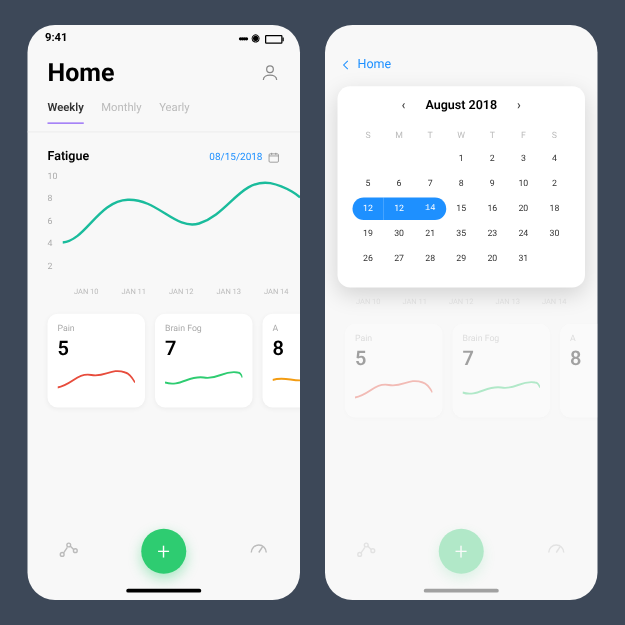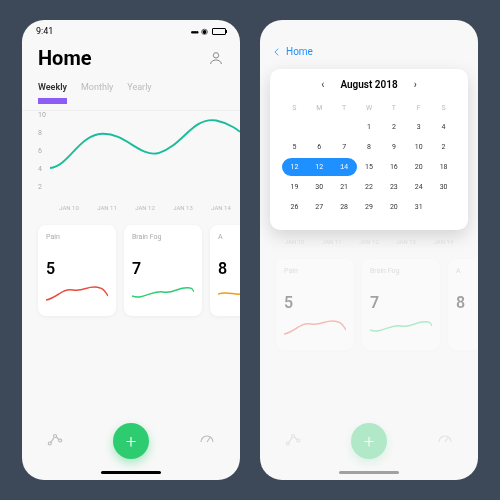--- a/index.html
+++ b/index.html
@@ -1,43 +1,43 @@
 <!DOCTYPE html>
 <html><head>
 <meta charset="utf-8">
 <style>
   * { box-sizing: border-box; margin: 0; padding: 0; font-family: -apple-system, BlinkMacSystemFont, "Segoe UI", Roboto, sans-serif; }
   body { background: #3d4858; display: flex; gap: 20px; justify-content: center; align-items: flex-start; padding: 20px; }
   .phone { width: 218px; height: 460px; background: #f8f8f8; border-radius: 22px; overflow: hidden; position: relative; display: flex; flex-direction: column; }
-  .status-bar { display: flex; justify-content: space-between; align-items: center; padding: 6px 14px 2px; font-size: 9px; font-weight: 400; }
+  .status-bar { display: flex; justify-content: space-between; align-items: center; padding: 6px 14px 2px; font-size: 9px; font-weight: 700; }
   .status-right { display: flex; gap: 4px; align-items: center; }
   .signal, .wifi, .battery { display: inline-block; }
   .signal::before { content: "●●●●"; letter-spacing: -2px; font-size: 6px; }
   .wifi::before { content: "◉"; font-size: 8px; }
   .battery { width: 14px; height: 7px; border: 1px solid #000; border-radius: 1px; position: relative; }
   .battery::after { content: ""; position: absolute; right: -2px; top: 1px; width: 1px; height: 3px; background: #000; }
   .header { display: flex; justify-content: space-between; align-items: center; padding: 8px 16px 4px; }
   .title { font-size: 20px; font-weight: 700; }
   .profile-icon { width: 16px; height: 16px; }
   .profile-icon svg { width: 100%; height: 100%; stroke: #888; fill: none; stroke-width: 1.5; }
   .tabs { display: flex; gap: 14px; padding: 8px 16px 6px; font-size: 9px; border-bottom: 1px solid #eee; }
   .tab { color: #bbb; padding-bottom: 6px; cursor: pointer; }
-  .tab.active { color: #333; border-bottom: 6px solid #8b5cf6; font-weight: 600; }
+  .tab.active { color: #333; border-bottom: 1px solid #8b5cf6; font-weight: 600; }
   .chart-header { display: flex; justify-content: space-between; align-items: center; padding: 14px 16px 6px; }
   .chart-title { font-size: 10px; font-weight: 600; }
   .date-picker { display: flex; align-items: center; gap: 4px; font-size: 8px; color: #1e90ff; }
   .cal-icon { width: 10px; height: 10px; }
   .cal-icon svg { width: 100%; height: 100%; stroke: #888; fill: none; stroke-width: 1.5; }
   .main-chart { position: relative; height: 100px; padding: 0 0 0 16px; }
   .y-axis { position: absolute; left: 16px; top: 0; bottom: 20px; display: flex; flex-direction: column; justify-content: space-between; font-size: 7px; color: #aaa; }
   .chart-svg { position: absolute; left: 28px; right: 0; top: 0; bottom: 20px; }
   .x-axis { position: absolute; left: 28px; right: 0; bottom: 0; display: flex; justify-content: space-around; font-size: 6px; color: #bbb; }
   .cards { display: flex; gap: 8px; padding: 14px 0 14px 16px; overflow: hidden; }
   .card { min-width: 78px; background: #fff; border-radius: 8px; padding: 8px; box-shadow: 0 1px 4px rgba(0,0,0,0.05); }
-  .card-label { font-size: 7px; color: #aaa; margin-bottom: 18px; }
+  .card-label { font-size: 7px; color: #aaa; margin-bottom: 2px; }
   .card-value { font-size: 16px; font-weight: 600; margin-bottom: 4px; }
   .mini-chart { width: 100%; height: 22px; }
   .bottom-nav { margin-top: auto; display: flex; justify-content: space-around; align-items: center; padding: 10px 0 8px; position: relative; }
   .nav-item svg { width: 18px; height: 18px; stroke: #bbb; fill: none; stroke-width: 1.5; }
   .fab { width: 36px; height: 36px; border-radius: 50%; background: #2ecc71; display: flex; align-items: center; justify-content: center; box-shadow: 0 4px 10px rgba(46,204,113,0.4); font-size: 18px; color: #fff; font-weight: 300; }
   .home-indicator { width: 60px; height: 3px; background: #000; border-radius: 2px; margin: 4px auto 6px; }
 
   
   .back-row { display: flex; align-items: center; gap: 4px; padding: 8px 12px; font-size: 10px; color: #1e90ff; }
   .back-row svg { width: 10px; height: 10px; stroke: #1e90ff; fill: none; stroke-width: 2; }
@@ -78,20 +78,32 @@
         </svg>
     </div>
   </div>
 
   <div class="tabs">
     <div class="tab active">Weekly</div>
     <div class="tab">Monthly</div>
     <div class="tab">Yearly</div>
   </div>
 
+  <div class="chart-header">
+    <div class="chart-title">Fatigue</div>
+    <div class="date-picker">
+      <span>08/15/2018</span>
+      <span class="cal-icon">
+        <svg viewBox="0 0 24 24">
+            <rect x="3" y="5" width="18" height="16" rx="2"></rect>
+            <path d="M3 9h18M8 3v4M16 3v4"></path>
+          </svg>
+      </span>
+    </div>
+  </div>
 
   <div class="main-chart">
     <div class="y-axis">
       <span>10</span>
       <span>8</span>
       <span>6</span>
       <span>4</span>
       <span>2</span>
     </div>
     <svg class="chart-svg" viewBox="0 0 200 80" preserveAspectRatio="none">
@@ -193,21 +205,21 @@
         <div class="day cal-selection sel sel-start">12</div>
         <div class="day cal-selection sel">12</div>
         <div class="day cal-selection sel sel-end">14</div>
         <div class="day">15</div>
         <div class="day">16</div>
         <div class="day">20</div>
         <div class="day">18</div>
         <div class="day">19</div>
         <div class="day">30</div>
         <div class="day">21</div>
-        <div class="day">22</div>
+        <div class="day">35</div>
         <div class="day">23</div>
         <div class="day">24</div>
         <div class="day">30</div>
         <div class="day">26</div>
         <div class="day">27</div>
         <div class="day">28</div>
         <div class="day">29</div>
         <div class="day">20</div>
         <div class="day">31</div>
       </div>

